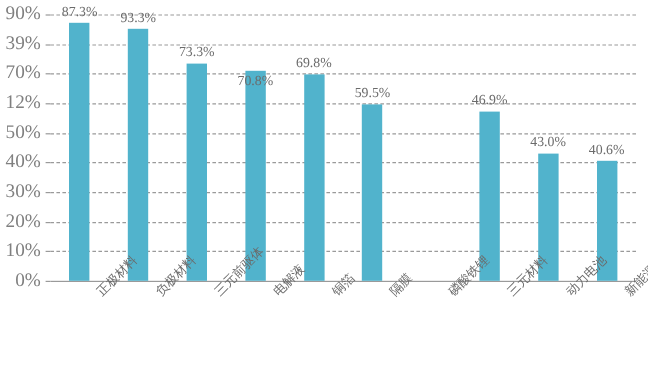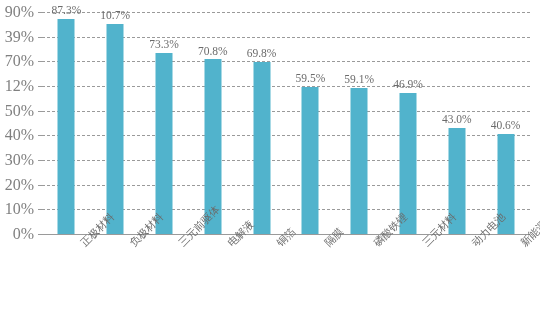--- a/index.html
+++ b/index.html
@@ -157,41 +157,37 @@
         <div class="gridline" style="top: 0px;"></div>
         <div class="tick-mark" style="top: 0px;"></div>
       </div>
     <div class="bars">
         <div class="bar-slot" style="left: 0px; width: 48.8px;">
           <div class="bar" style="height: 215.34px; background: rgb(81, 179, 204);"></div>
           <div class="bar-label" style="bottom: 218.34px;">87.3%</div>
         </div>
         <div class="bar-slot" style="left: 48.8px; width: 48.8px;">
           <div class="bar" style="height: 210.407px; background: rgb(81, 179, 204);"></div>
-          <div class="bar-label" style="bottom: 213.407px;">10.7%</div>
+          <div class="bar-label" style="bottom: 213.407px;">93.3%</div>
         </div>
         <div class="bar-slot" style="left: 97.6px; width: 48.8px;">
           <div class="bar" style="height: 180.807px; background: rgb(81, 179, 204);"></div>
           <div class="bar-label" style="bottom: 183.807px;">73.3%</div>
         </div>
         <div class="bar-slot" style="left: 146.4px; width: 48.8px;">
           <div class="bar" style="height: 174.64px; background: rgb(81, 179, 204);"></div>
-          <div class="bar-label" style="bottom: 177px;">70.8%</div>
+          <div class="bar-label" style="bottom: 160px;">70.8%</div>
         </div>
         <div class="bar-slot" style="left: 195.2px; width: 48.8px;">
           <div class="bar" style="height: 172.173px; background: rgb(81, 179, 204);"></div>
           <div class="bar-label" style="bottom: 175.173px;">69.8%</div>
         </div>
         <div class="bar-slot" style="left: 244px; width: 48.8px;">
           <div class="bar" style="height: 146.767px; background: rgb(81, 179, 204);"></div>
           <div class="bar-label" style="bottom: 149.767px;">59.5%</div>
-        </div>
-        <div class="bar-slot" style="left: 292.8px; width: 48.8px;">
-          <div class="bar" style="height: 145.78px; background: rgb(81, 179, 204);"></div>
-          <div class="bar-label" style="bottom: 148.78px;">59.1%</div>
         </div>
         <div class="bar-slot" style="left: 341.6px; width: 48.8px;">
           <div class="bar" style="height: 140.847px; background: rgb(81, 179, 204);"></div>
           <div class="bar-label" style="bottom: 143.847px;">46.9%</div>
         </div>
         <div class="bar-slot" style="left: 390.4px; width: 48.8px;">
           <div class="bar" style="height: 106.067px; background: rgb(81, 179, 204);"></div>
           <div class="bar-label" style="bottom: 109.067px;">43.0%</div>
         </div>
         <div class="bar-slot" style="left: 439.2px; width: 48.8px;">

